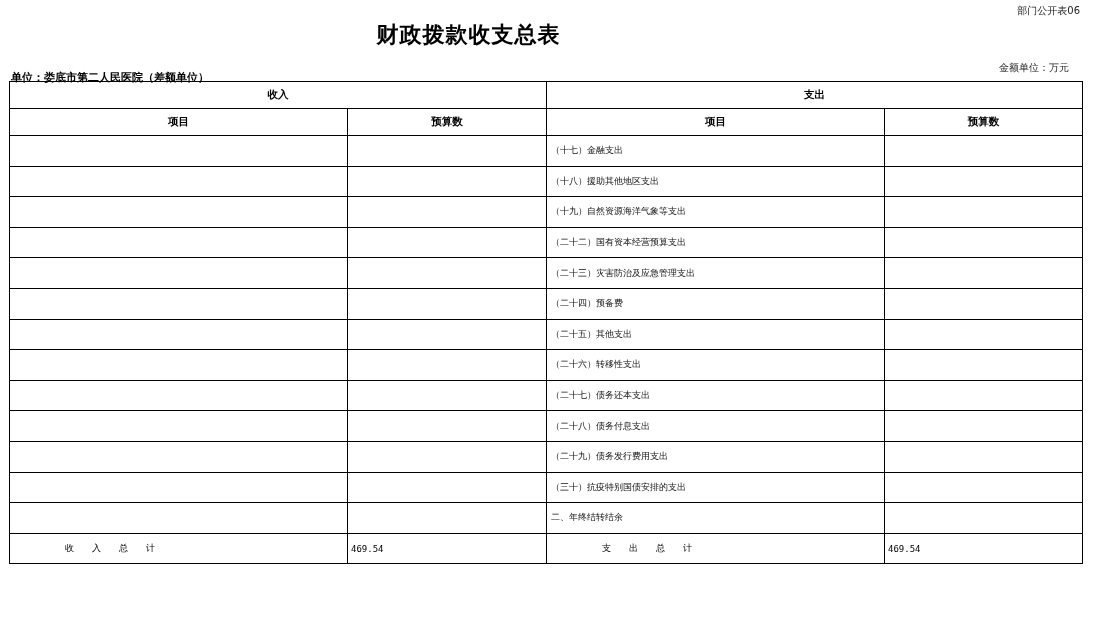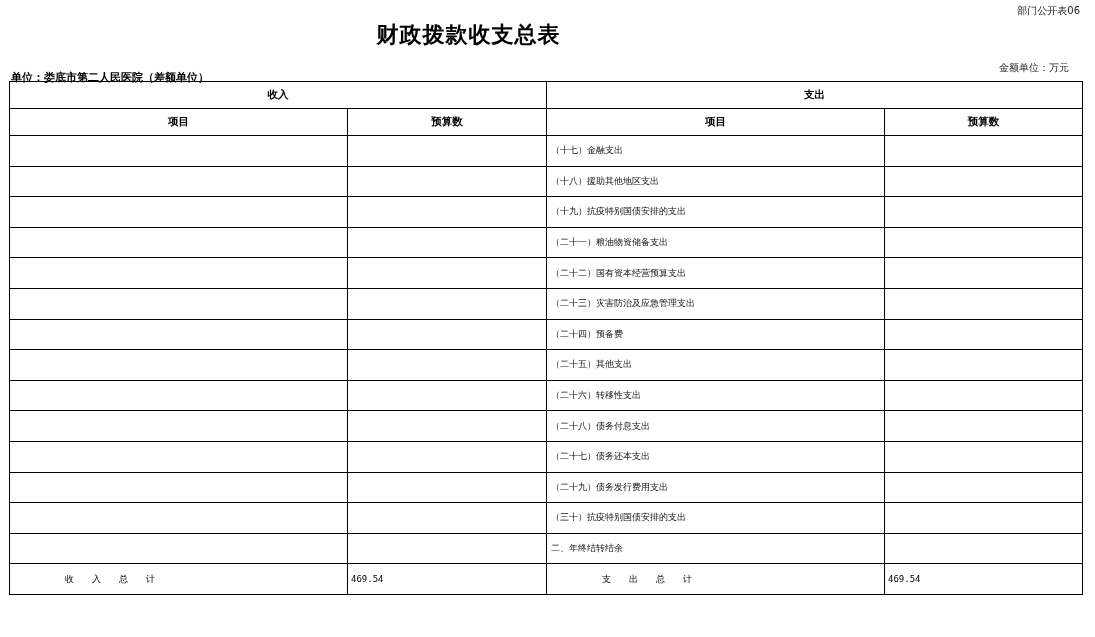--- a/index.html
+++ b/index.html
@@ -53,27 +53,21 @@
       </tr>
     <tr>
         <td></td>
         <td class="num"></td>
         <td class="exp-item">（十八）援助其他地区支出</td>
         <td class="num"></td>
       </tr>
     <tr>
         <td></td>
         <td class="num"></td>
-        <td class="exp-item">（十九）抗疫特别国债安排的支出</td>
-        <td class="num"></td>
-      </tr>
-    <tr>
-        <td></td>
-        <td class="num"></td>
-        <td class="exp-item">（二十一）粮油物资储备支出</td>
+        <td class="exp-item">（十九）自然资源海洋气象等支出</td>
         <td class="num"></td>
       </tr>
     <tr>
         <td></td>
         <td class="num"></td>
         <td class="exp-item">（二十二）国有资本经营预算支出</td>
         <td class="num"></td>
       </tr>
     <tr>
         <td></td>
@@ -95,27 +89,27 @@
       </tr>
     <tr>
         <td></td>
         <td class="num"></td>
         <td class="exp-item">（二十六）转移性支出</td>
         <td class="num"></td>
       </tr>
     <tr>
         <td></td>
         <td class="num"></td>
-        <td class="exp-item">（二十八）债务付息支出</td>
+        <td class="exp-item">（二十七）债务还本支出</td>
         <td class="num"></td>
       </tr>
     <tr>
         <td></td>
         <td class="num"></td>
-        <td class="exp-item">（二十七）债务还本支出</td>
+        <td class="exp-item">（二十八）债务付息支出</td>
         <td class="num"></td>
       </tr>
     <tr>
         <td></td>
         <td class="num"></td>
         <td class="exp-item">（二十九）债务发行费用支出</td>
         <td class="num"></td>
       </tr>
     <tr>
         <td></td>

